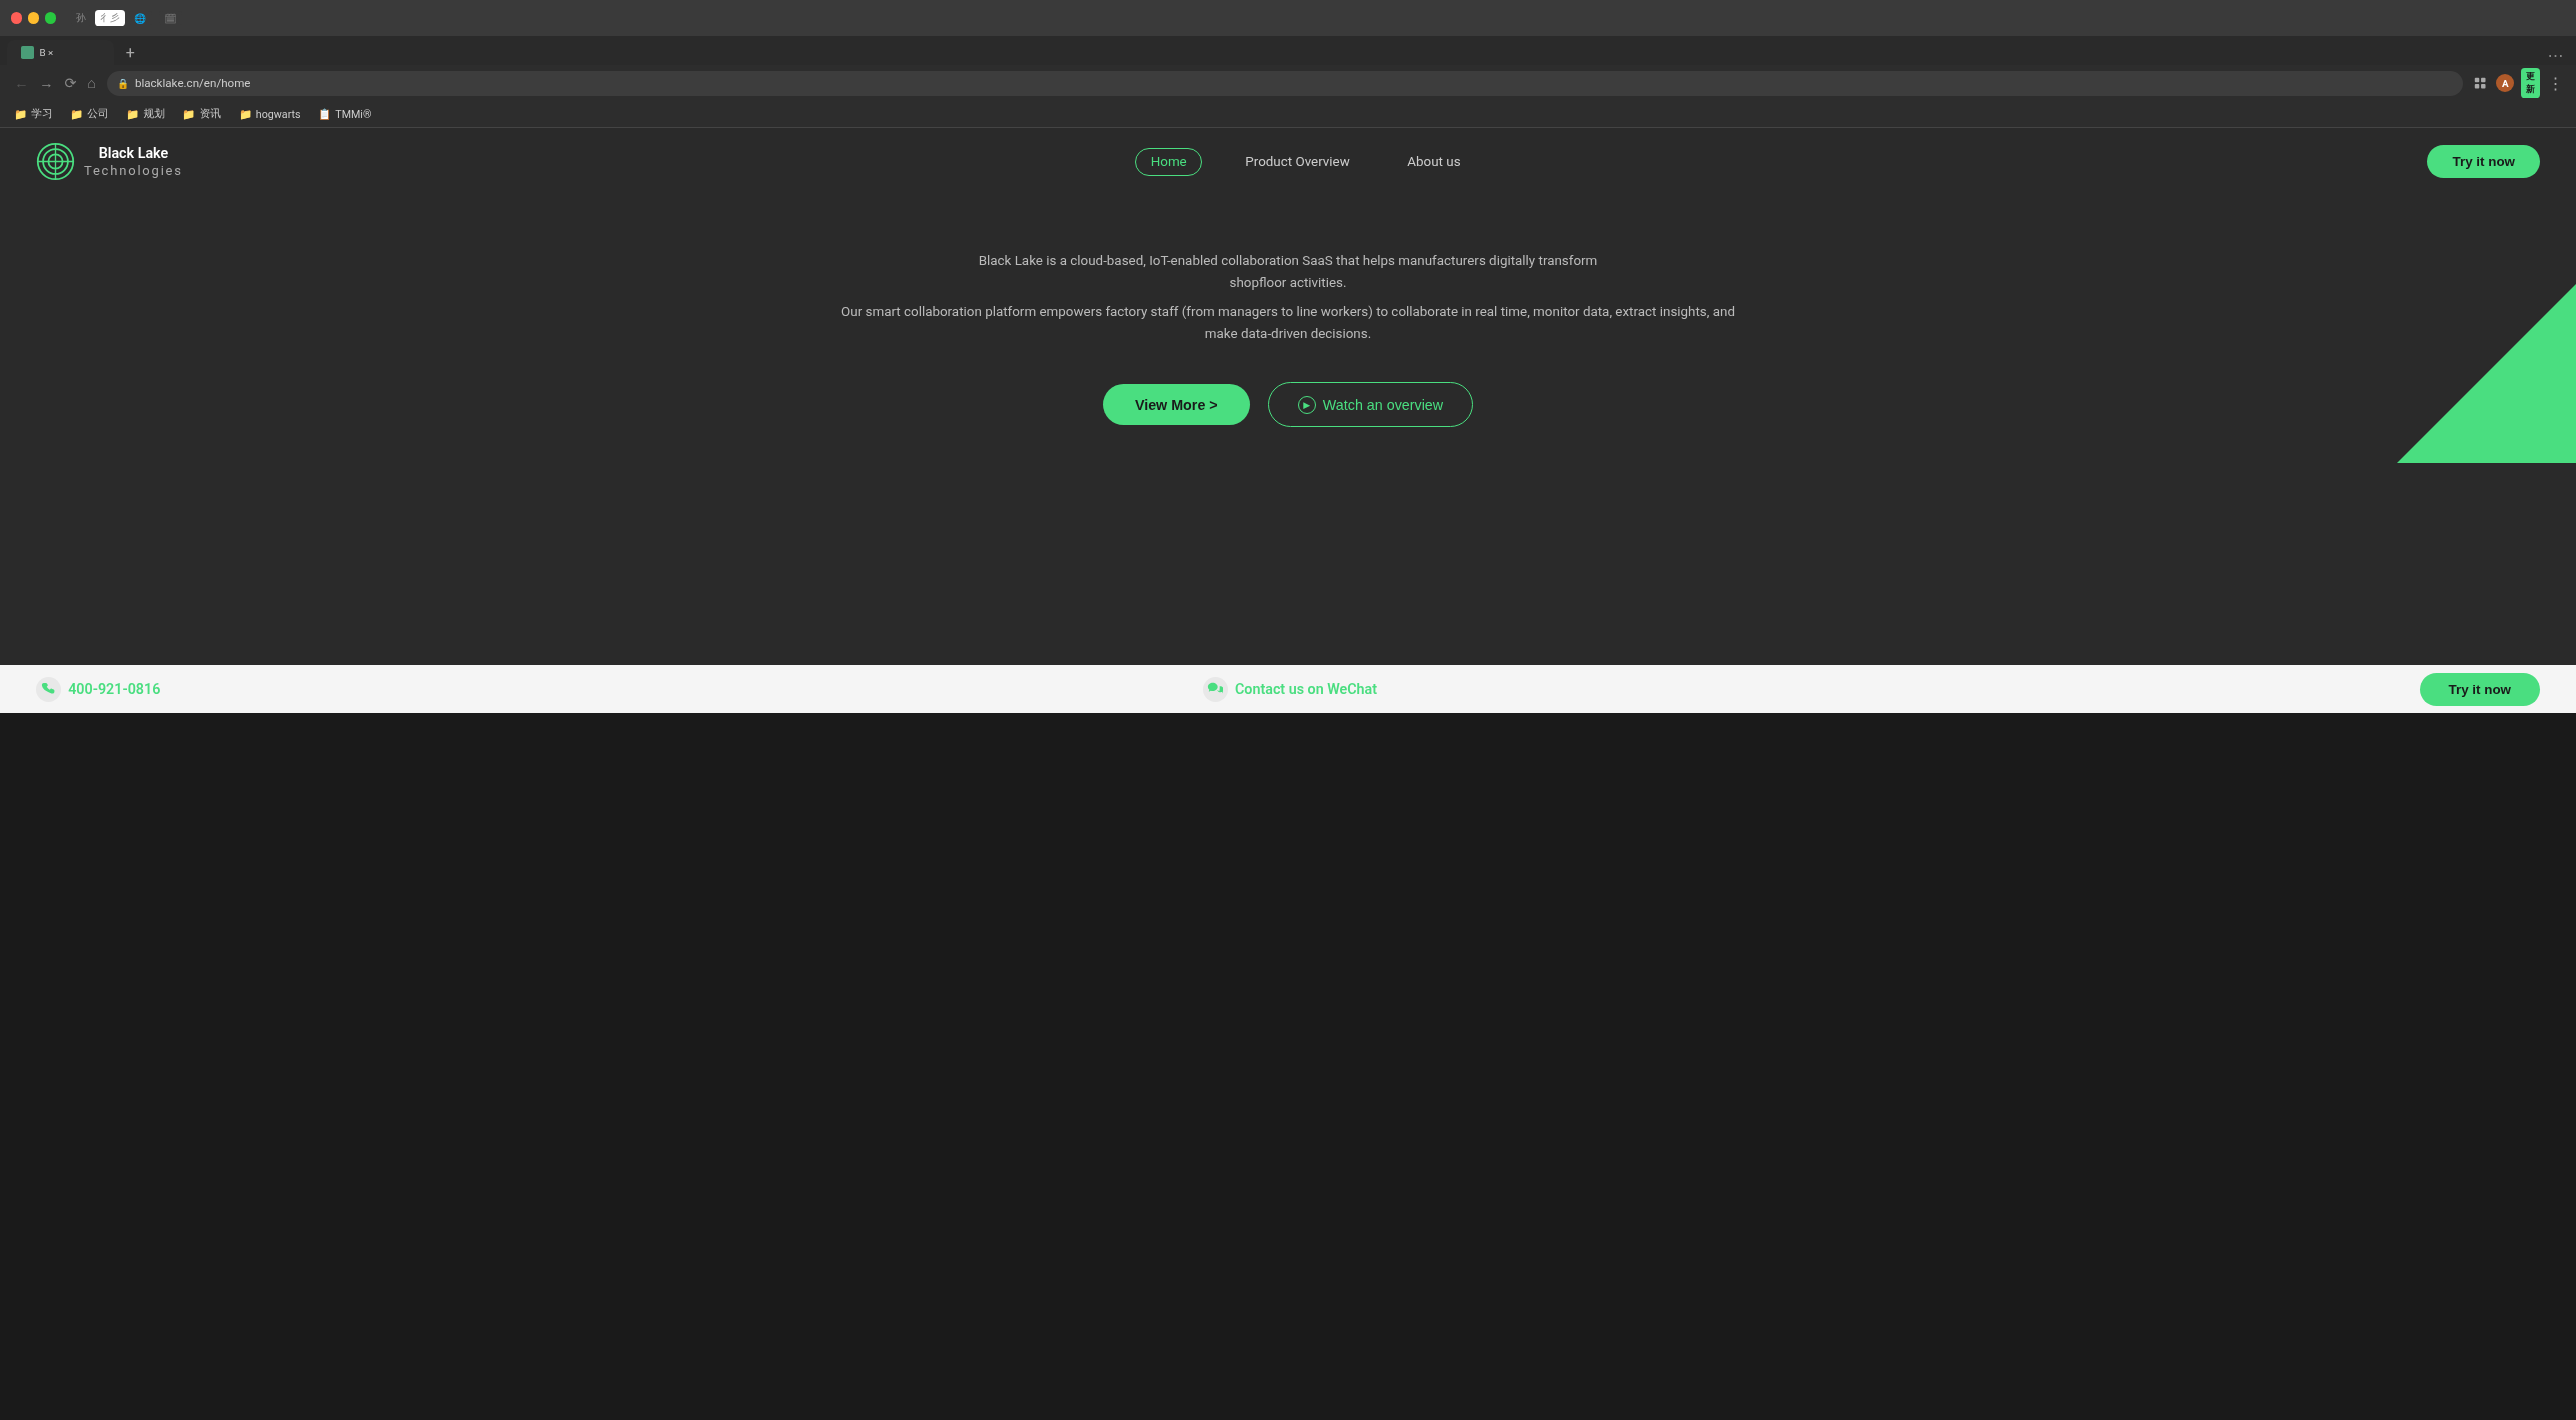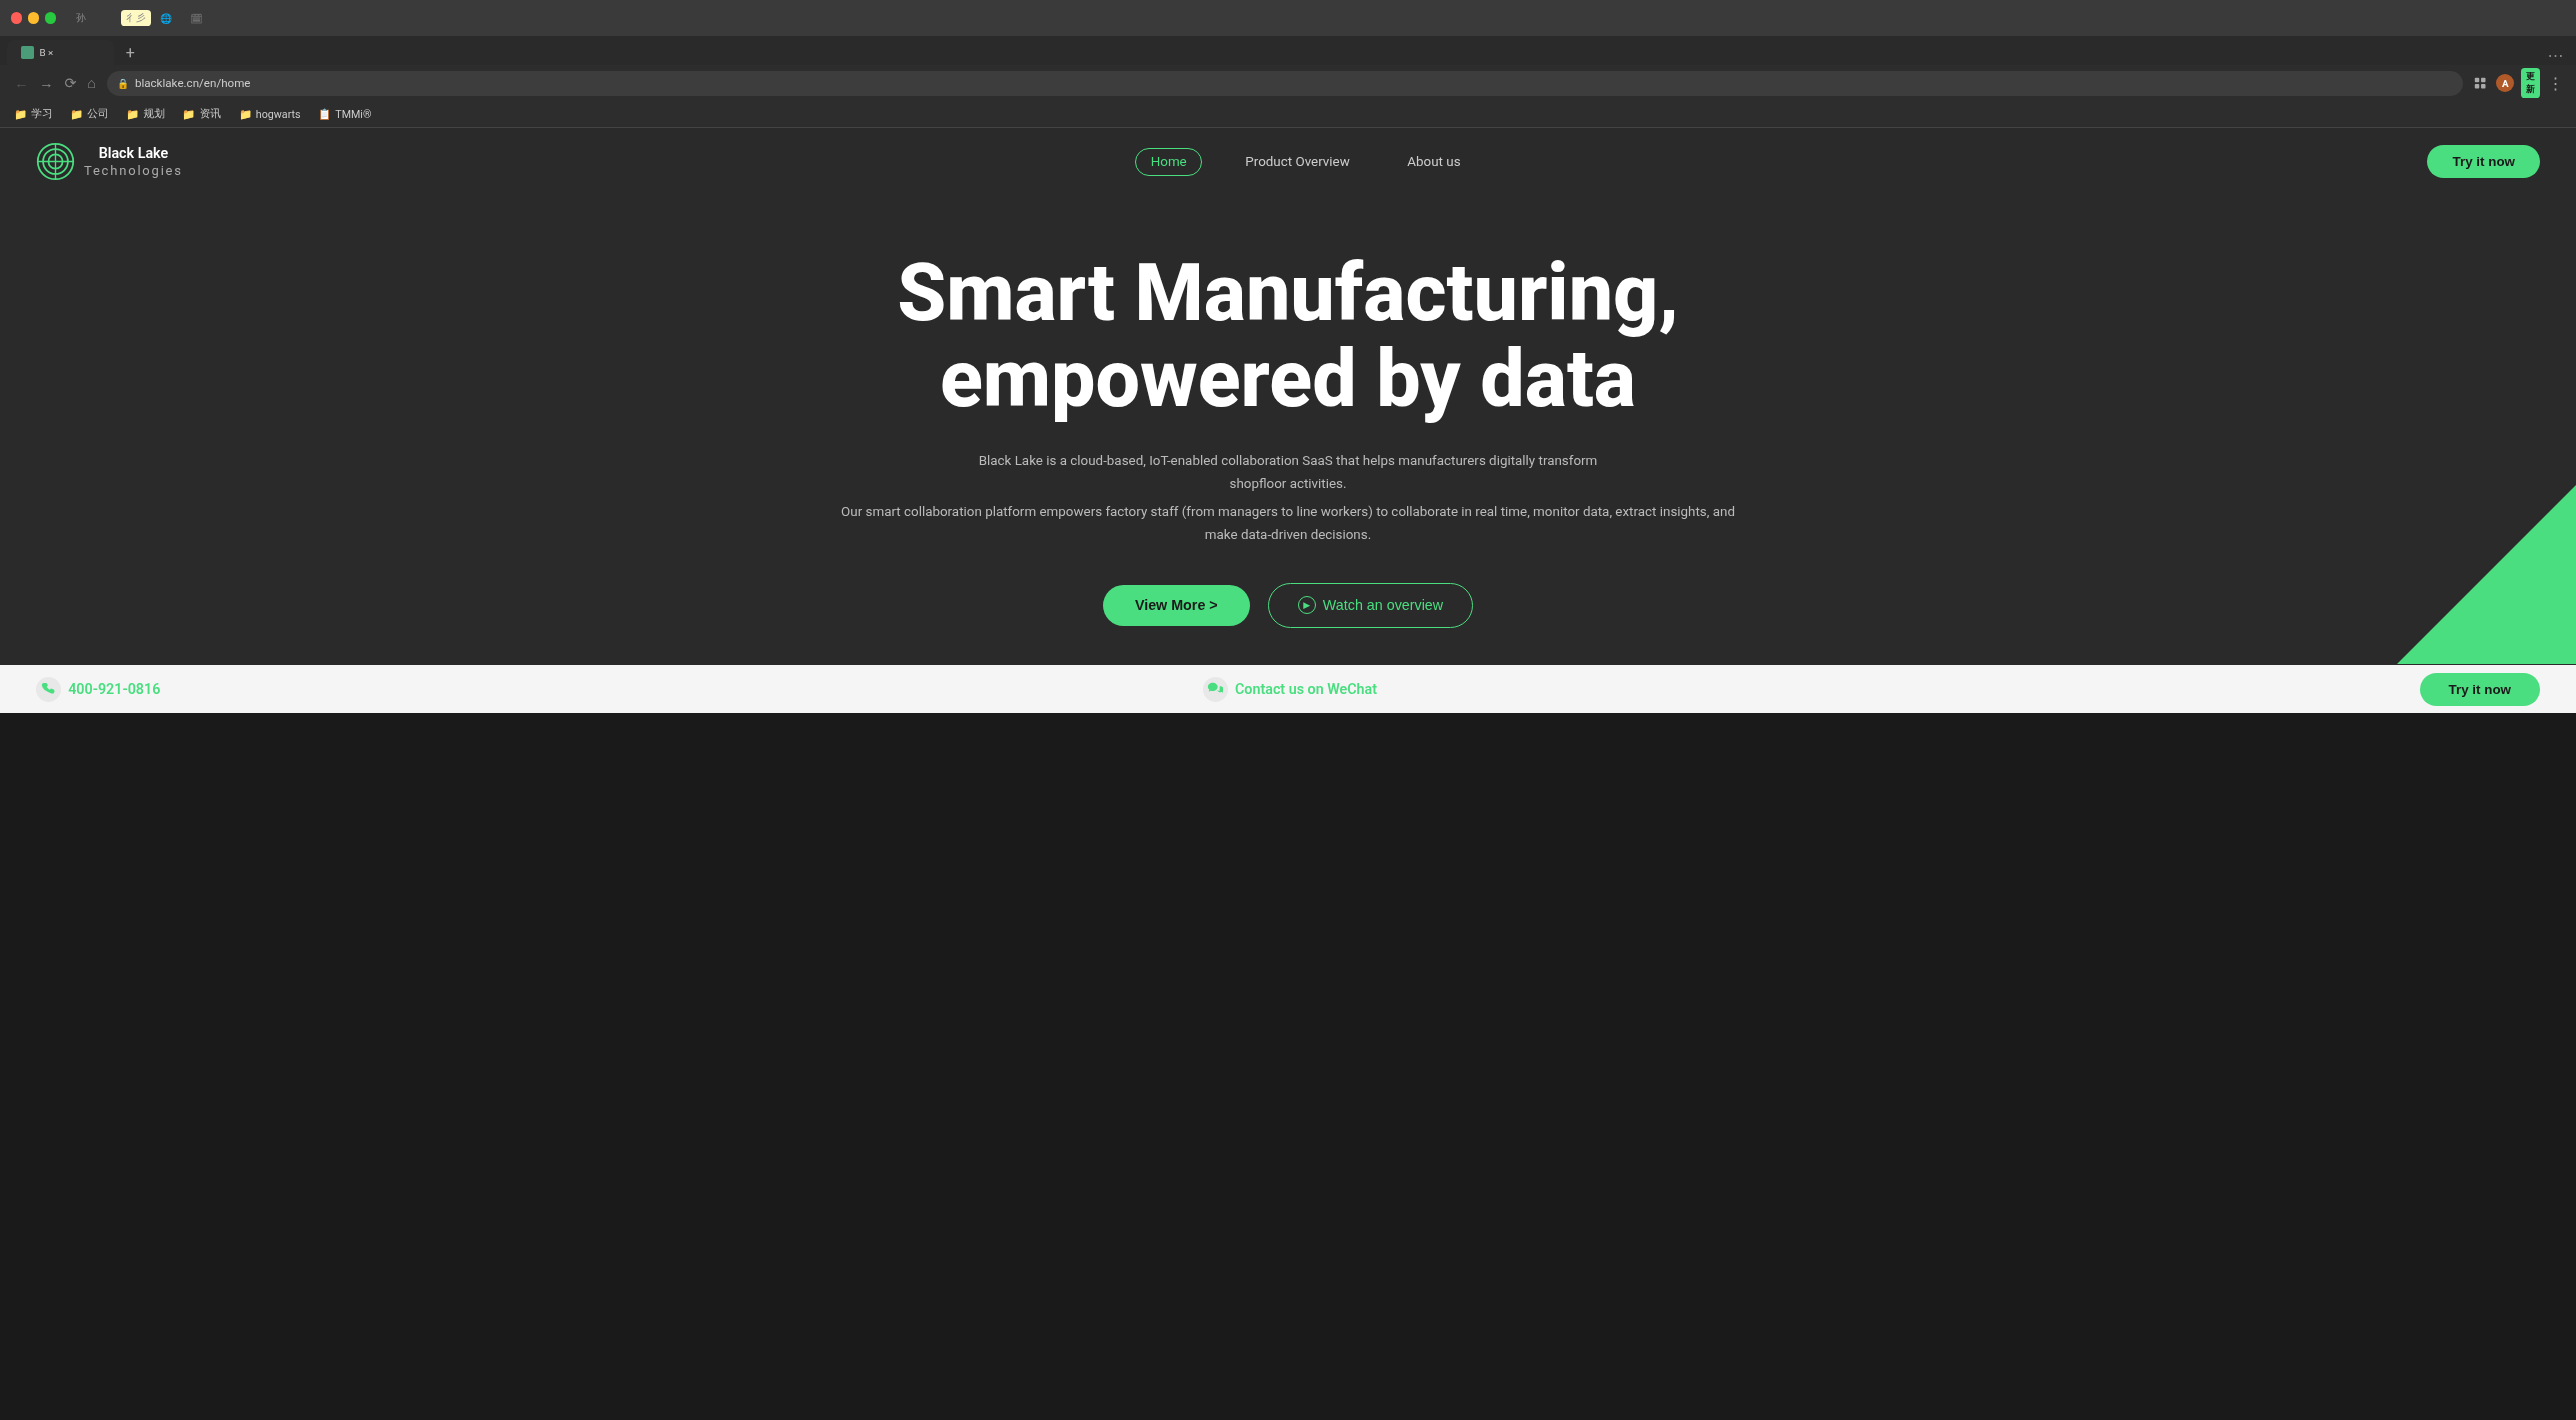--- a/index.html
+++ b/index.html
@@ -419,21 +419,21 @@
 
   <div class="browser-titlebar">
     <div class="traffic-lights">
       <div class="traffic-light red"></div>
       <div class="traffic-light yellow"></div>
       <div class="traffic-light green"></div>
     </div>
 
     <div style="display:flex; gap:3.6px; margin-left:7.2px; flex:1; align-items:center; overflow:hidden;">
       <span style="font-size:9.8px; color:#888; background:#3a3a3a; padding:1.8px 5.4px; border-radius:3.6px;">孙</span>
-      <span style="font-size:9.8px; color:#888; background:#fef9c3; padding:1.8px 5.4px; border-radius:3.6px;margin-left:26px;">彳彡</span>
+      <span style="font-size:9.8px; color:#888; background:#ffffff; padding:1.8px 5.4px; border-radius:3.6px;">彳彡</span>
       <span style="font-size:9.8px; color:#888; background:#3a3a3a; padding:1.8px 5.4px; border-radius:3.6px;">🌐</span>
       <span style="font-size:9.8px; color:#888; background:#3a3a3a; padding:1.8px 5.4px; border-radius:3.6px; margin-left:3.6px;">🗓</span>
     </div>
   </div>
 
   <div class="browser-tabs-bar">
     <div class="browser-tab active">
       <div class="tab-favicon"></div>
       <span style="font-size:9.8px; color:#ccc;">B ×</span>
     </div>
@@ -522,24 +522,20 @@
     <div class="nav-links">
       <a class="nav-link active">Home</a>
       <a class="nav-link">Product Overview</a>
       <a class="nav-link">About us</a>
     </div>
 
     <button class="try-it-btn">Try it now</button>
   </nav>
 
   <section class="hero">
-    <h1 class="hero-title">
-      <span>Smart Manufacturing,</span><br>
-      <span>empowered by data</span>
-    </h1>
     <p class="hero-subtitle">Black Lake is a cloud-based, IoT-enabled collaboration SaaS that helps manufacturers digitally transform shopfloor activities.</p>
     <p class="hero-subtitle2">Our smart collaboration platform empowers factory staff (from managers to line workers) to collaborate in real time, monitor data, extract insights, and make data-driven decisions.</p>
 
     <div class="hero-buttons">
       <button class="view-more-btn">View More &gt;</button>
       <button class="watch-overview-btn">
         <div class="play-icon">▶</div>
         <span>Watch an overview</span>
       </button>
     </div>

